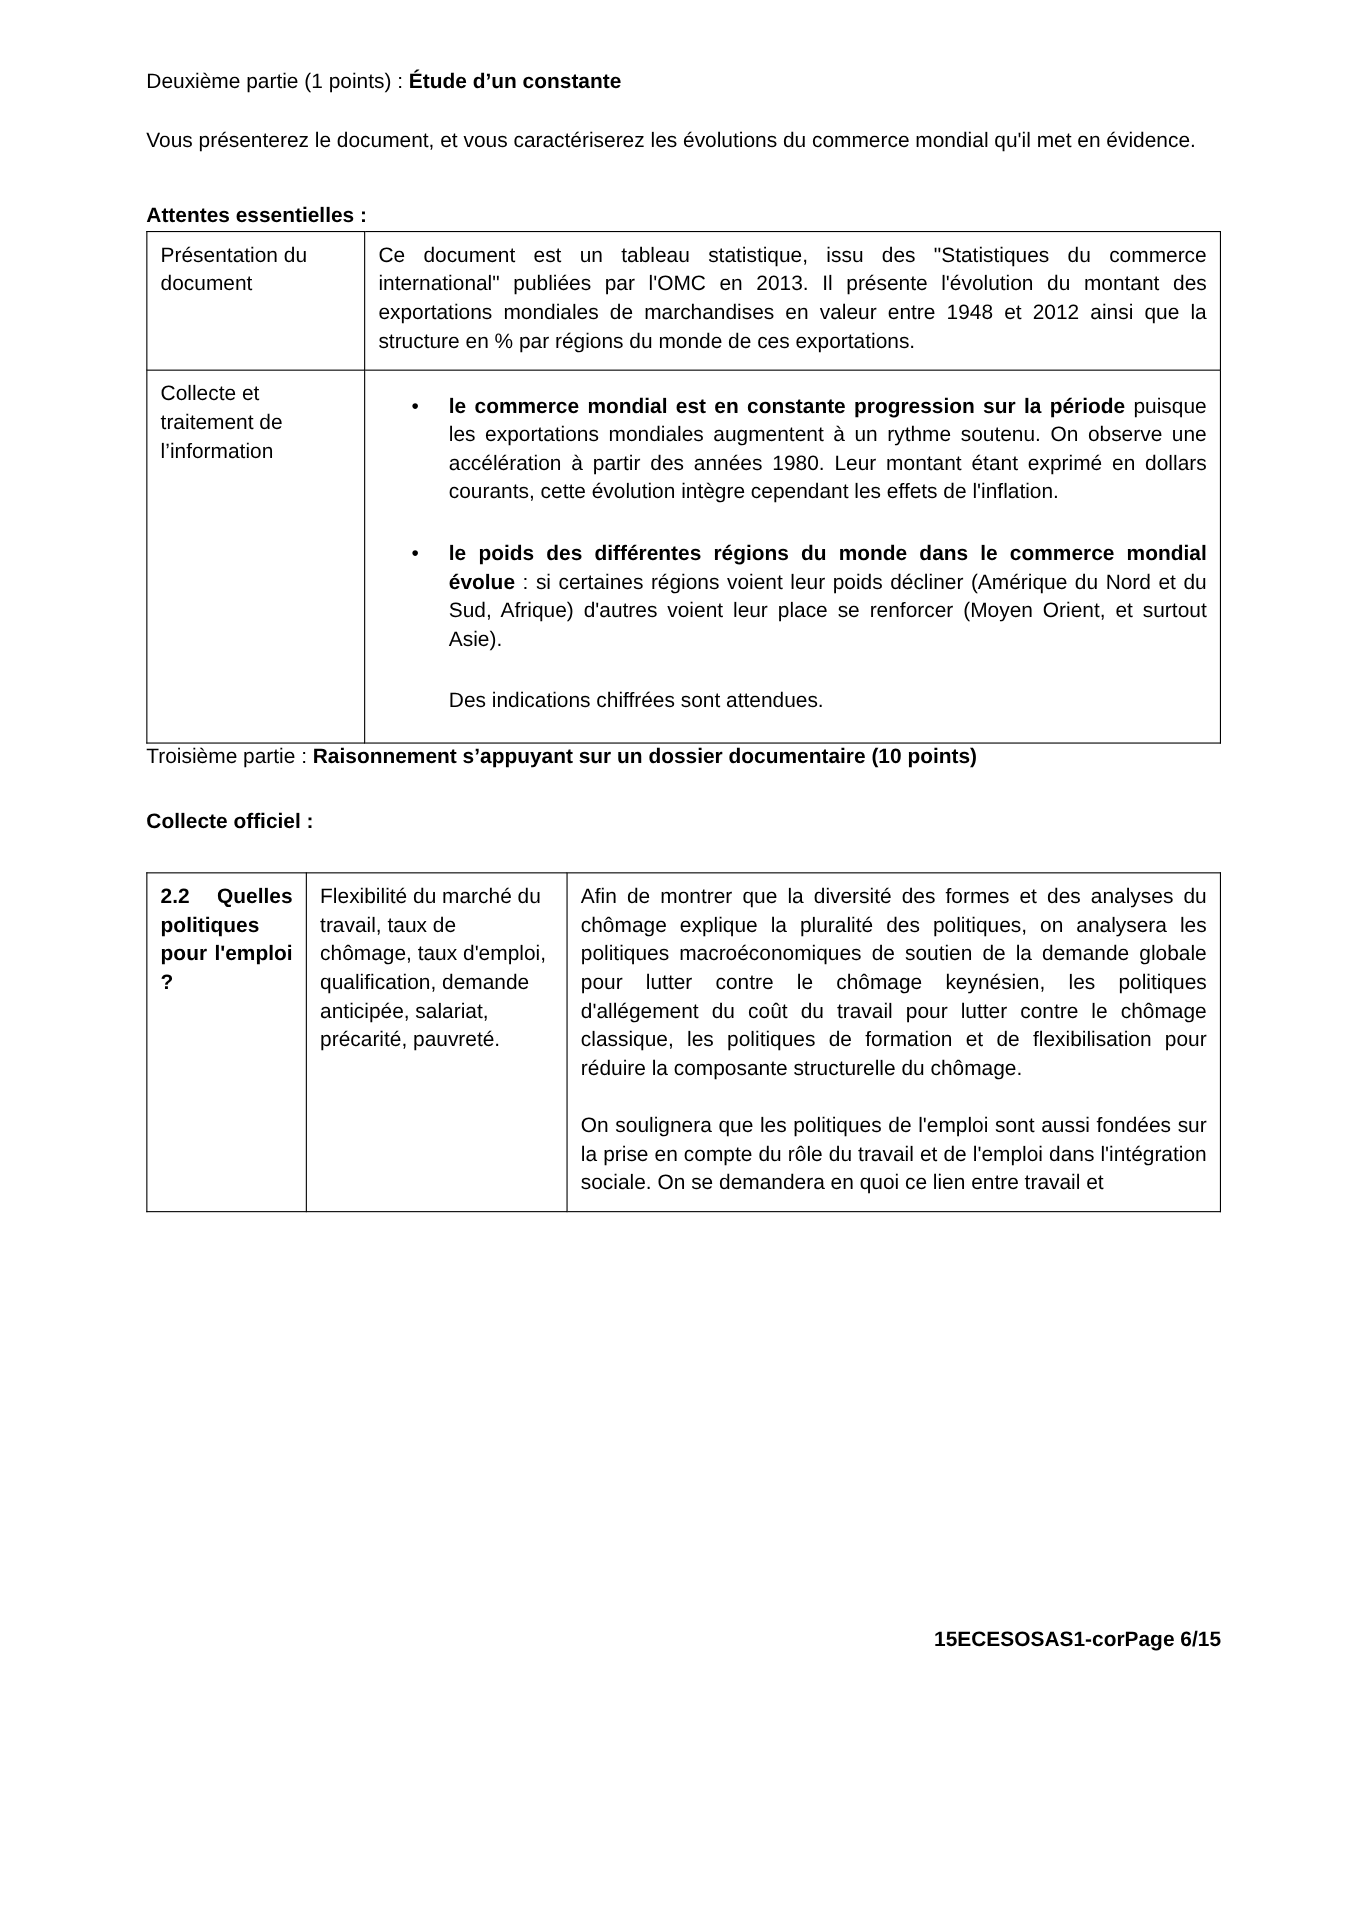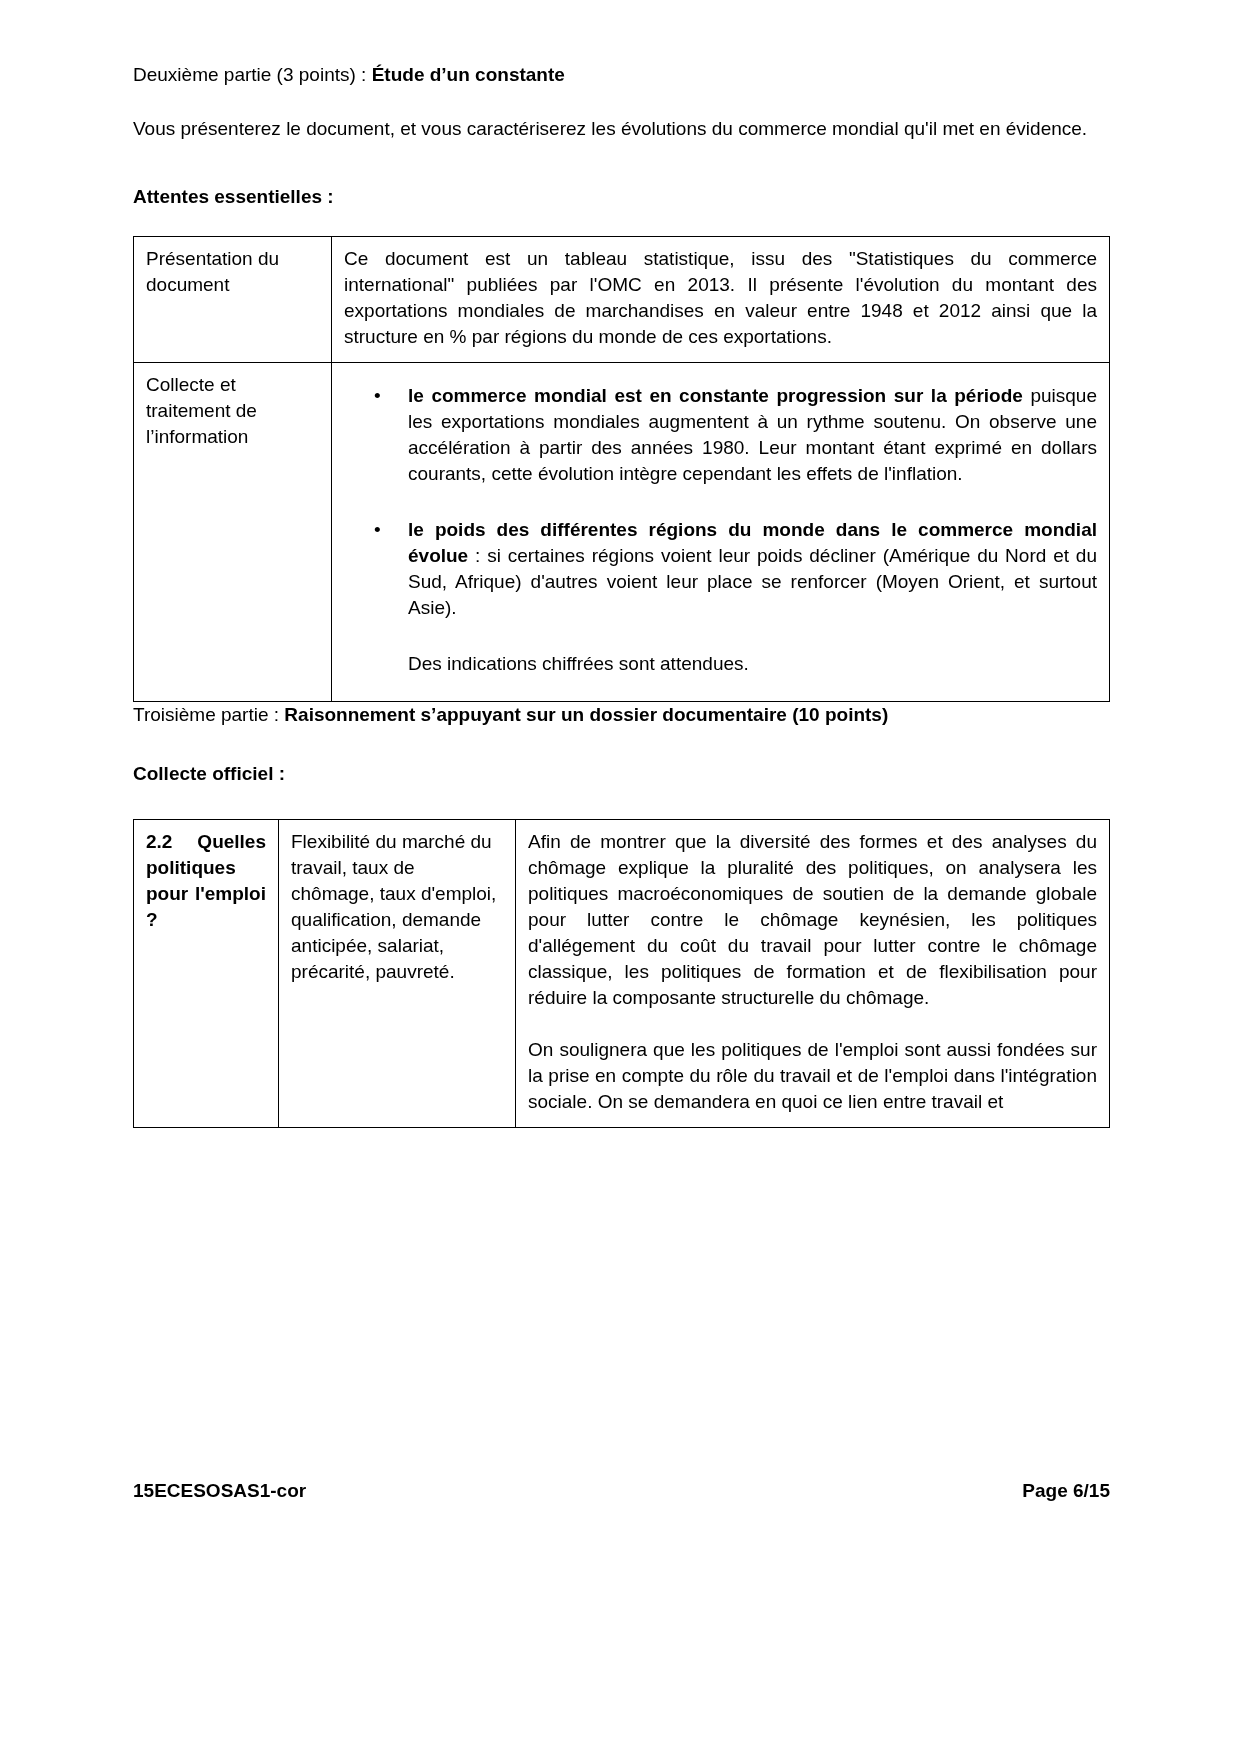--- a/index.html
+++ b/index.html
@@ -15,21 +15,21 @@
     color: #000000;
     box-sizing: border-box;
     padding: 62px 130px 0 133px;
   }
   .bold { font-weight: bold; }
   p, h2 { margin: 0; font-size: 19px; font-weight: normal; }
   .intro { margin-top: 28px; text-align: justify; }
   .section-label { margin-top: 42px; font-weight: bold; }
   table { border-collapse: collapse; width: 100%; }
   td { border: 1px solid #000; vertical-align: top; padding: 9px 12px 12px 12px; }
-  .t1 { margin-top: 26px; }
+  .t1 { }
   .t1 .c-label { width: 173px; }
   .t1 .c-body { text-align: justify; }
   .t1 .row2-body { padding-top: 20px; padding-bottom: 24px; }
   .bullet-item { position: relative; padding-left: 64px; text-align: justify; }
   .bullet-item + .bullet-item { margin-top: 30px; }
   .bullet-marker { position: absolute; left: 30px; top: 0; }
   .note-line { margin-top: 30px; padding-left: 64px; }
   .part3-heading { }
   .sujet { margin-top: 29px; font-weight: bold; text-align: justify; }
   .programme-label { margin-top: 33px; font-weight: bold; }
@@ -37,31 +37,31 @@
   .t2 .c1 { width: 120px; font-weight: bold; text-align: justify; }
   .t2 .c2 { width: 212px; }
   .t2 .c3 { text-align: justify; }
   .t2 .c3 .p2 { margin-top: 26px; }
   .footer {
     position: absolute;
     top: 1478px;
     left: 133px;
     right: 130px;
     display: flex;
-    justify-content: space-between;
+    justify-content: flex-end;
     font-weight: bold;
   }
 </style>
 </head>
 <body>
 
 <div class="page">
 
   <h2>
-    <span>Deuxième partie (3 points) : </span><span class="bold">Étude d’un constante</span>
+    <span>Deuxième partie (1 points) : </span><span class="bold">Étude d’un constante</span>
   </h2>
 
   <p class="intro">Vous présenterez le document, et vous caractériserez les évolutions du commerce mondial qu'il met en évidence.</p>
 
   <p class="section-label">Attentes essentielles :</p>
 
   <table class="t1">
     <tbody>
         <tr>
       <td class="c-label">Présentation du document</td>

